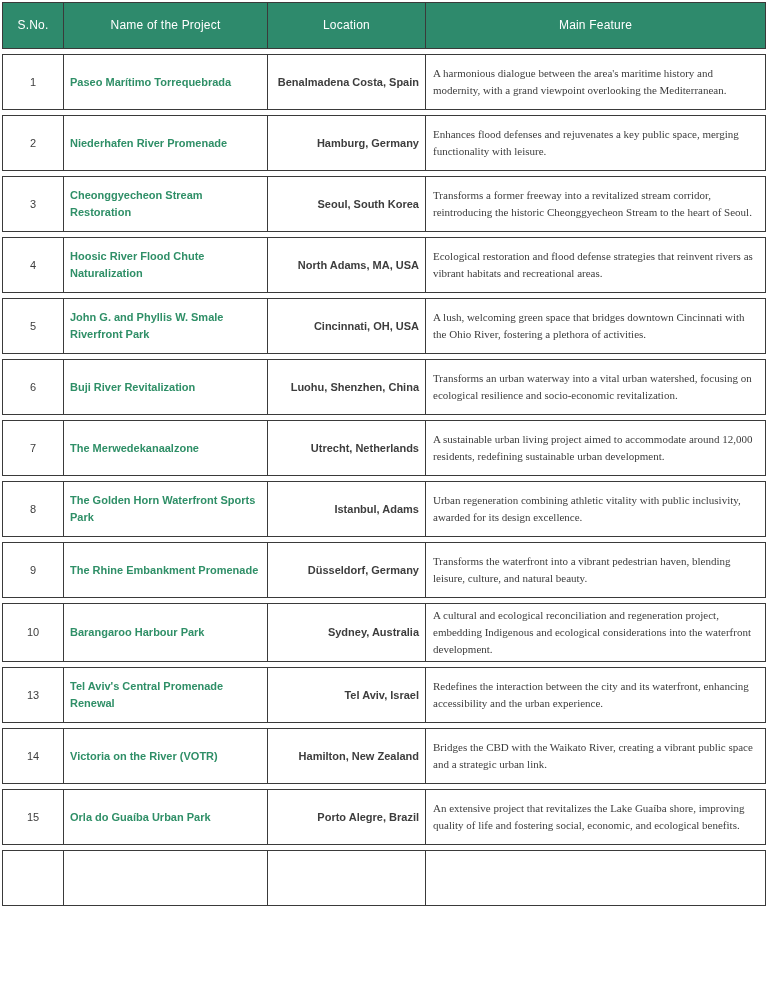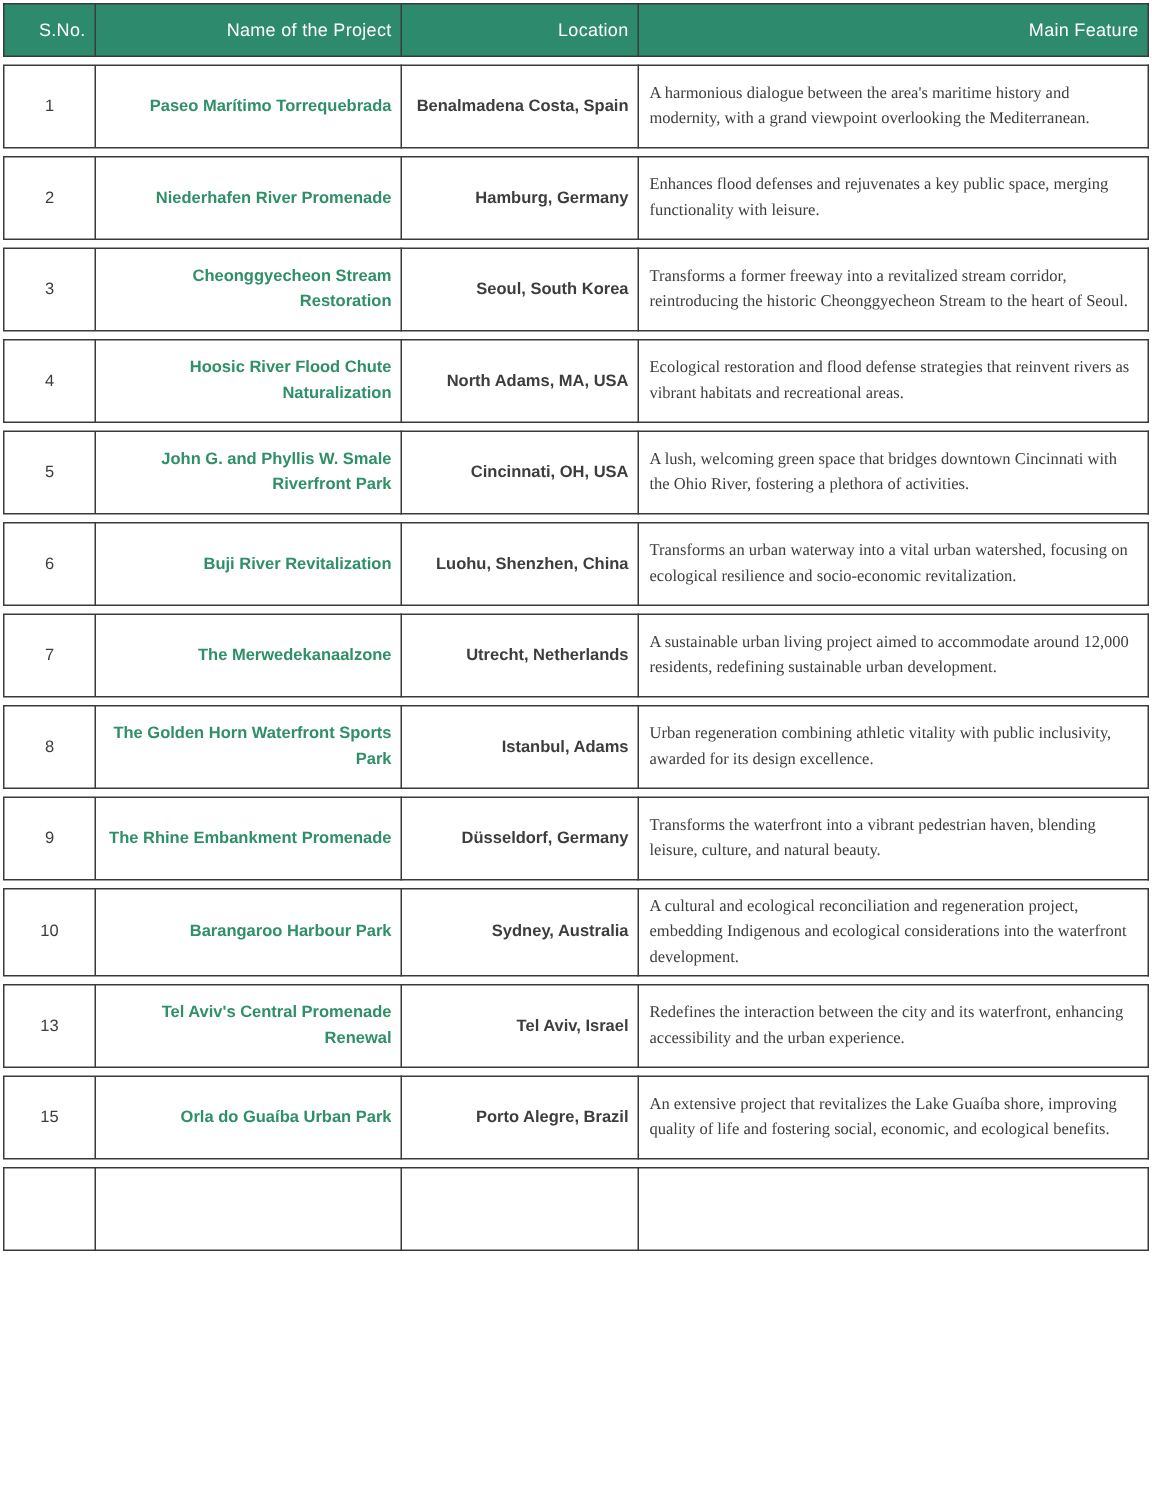--- a/index.html
+++ b/index.html
@@ -38,31 +38,31 @@
     line-height: 17px;
     color: var(--body-text);
     padding: 3px 6px;
   }
   th:first-child, td:first-child { border-left: 1px solid var(--border-col); }
   thead th {
     background: var(--header-bg);
     color: var(--header-text);
     font-weight: 500;
     font-size: 12px;
-    text-align: right;
-    height: 36px;
+    text-align: center;
+    height: 47px;
     padding: 4px 6px;
     letter-spacing: 0.2px;
   }
   td { height: 56px; }
   td.sno { text-align: center; }
   td.name {
     color: var(--name-green);
     font-weight: 600;
-    text-align: right;
+    text-align: left;
   }
   td.loc { text-align: right; font-weight: bold; }
   td.feat { text-align: left; padding-left: 7px; padding-right: 7px; font-family: Liberation Serif, serif; }
 </style>
 </head>
 <body>
 
 <div class="page">
   <table class="projects">
     <colgroup>
@@ -152,20 +152,26 @@
 
 
 
   <tr>
     <td class="sno">13</td>
     <td class="name">Tel Aviv's Central Promenade Renewal</td>
     <td class="loc">Tel Aviv, Israel</td>
     <td class="feat">Redefines the interaction between the city and its waterfront, enhancing accessibility and the urban experience.</td>
   </tr>
 
+  <tr>
+    <td class="sno">14</td>
+    <td class="name">Victoria on the River (VOTR)</td>
+    <td class="loc">Hamilton, New Zealand</td>
+    <td class="feat">Bridges the CBD with the Waikato River, creating a vibrant public space and a strategic urban link.</td>
+  </tr>
 
   <tr>
     <td class="sno">15</td>
     <td class="name">Orla do Guaíba Urban Park</td>
     <td class="loc">Porto Alegre, Brazil</td>
     <td class="feat">An extensive project that revitalizes the Lake Guaíba shore, improving quality of life and fostering social, economic, and ecological benefits.</td>
   </tr>
 
   <tr>
     <td class="sno"></td>

